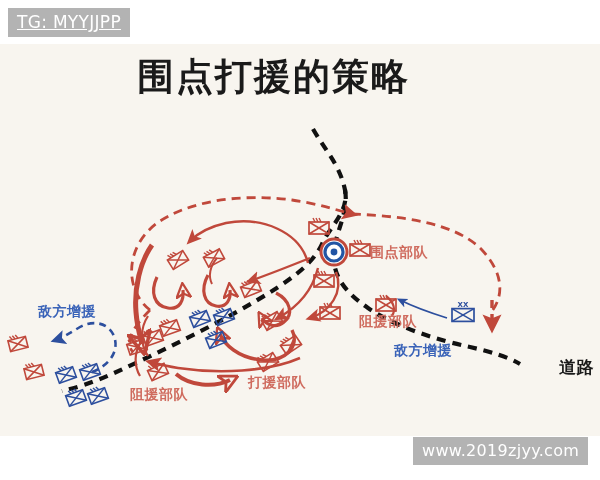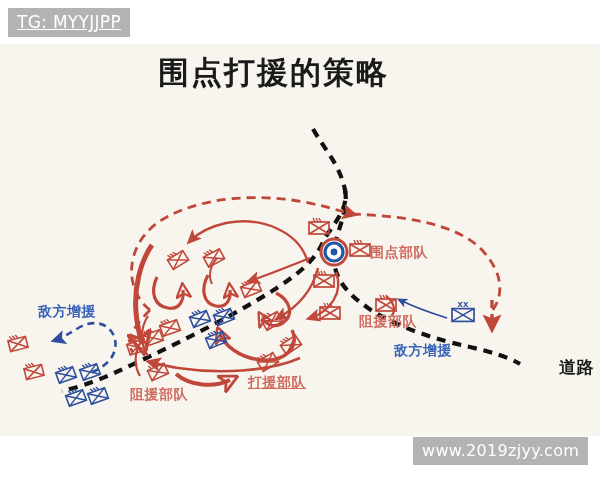--- a/index.html
+++ b/index.html
@@ -51,21 +51,21 @@
   }
   #wm-top { left: 8px; top: 8px; text-decoration: underline; }
   #wm-bottom { left: 413px; top: 437px; font-size: 16px; line-height: 28px; }
 
   
   #page-title {
     position: absolute;
     left: 0; top: 52px;
     width: 547px;
     text-align: center;
-    font-size: 31px;
+    font-size: 37px;
     font-weight: 700;
     color: #1a1a1a;
     letter-spacing: 2px;
   }
 
   
   #diagram {
     position: absolute;
     left: 0; top: 0;
     width: 600px; height: 480px;
@@ -253,20 +253,20 @@
       <use href="#unit-blue-xx" transform="translate(463,315)"></use>
     </g>
   </svg>
 
   <div class="map-label lbl-red" id="lab-0" style="left:370px; top:244px;">围点部队</div>
   <div class="map-label lbl-red" id="lab-1" style="left:359px; top:313px;">阻援部队</div>
   <div class="map-label lbl-blue" id="lab-2" style="left:394px; top:342px;">敌方增援</div>
   <div class="map-label lbl-dark" id="lab-3" style="left:515px; top:356px; font-size:17px;margin-left:44px;">道路</div>
   <div class="map-label lbl-blue" id="lab-4" style="left:38px; top:303px;">敌方增援</div>
   <div class="map-label lbl-red" id="lab-5" style="left:130px; top:386px;">阻援部队</div>
-  <div class="map-label lbl-red" id="lab-6" style="left:248px; top:374px;text-decoration:underline;">打援部队</div>
+  <div class="map-label lbl-red" id="lab-6" style="left:248px; top:374px;">打援部队</div>
 
   <div id="page-title">围点打援的策略</div>
 
   <div class="watermark" id="wm-top">TG: MYYJJPP</div>
   <div class="watermark" id="wm-bottom">www.2019zjyy.com</div>
 
 </div>
 
 </body></html>

